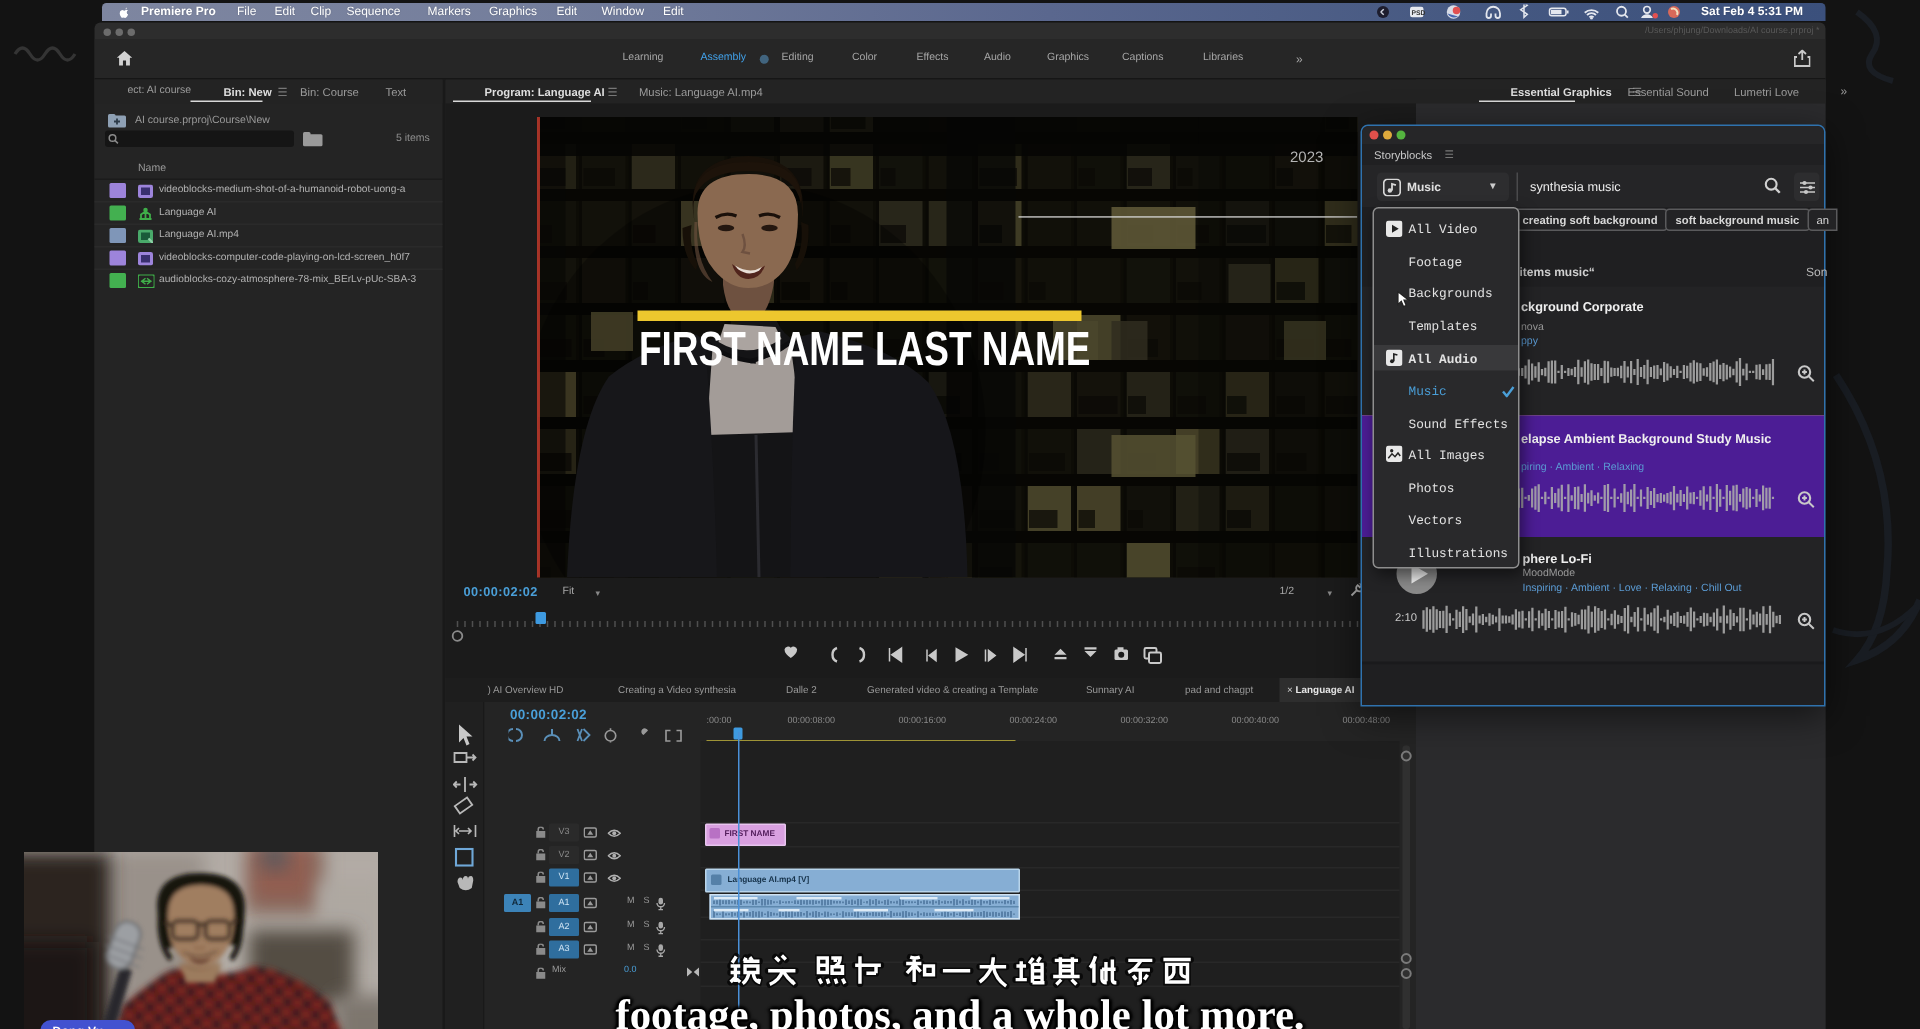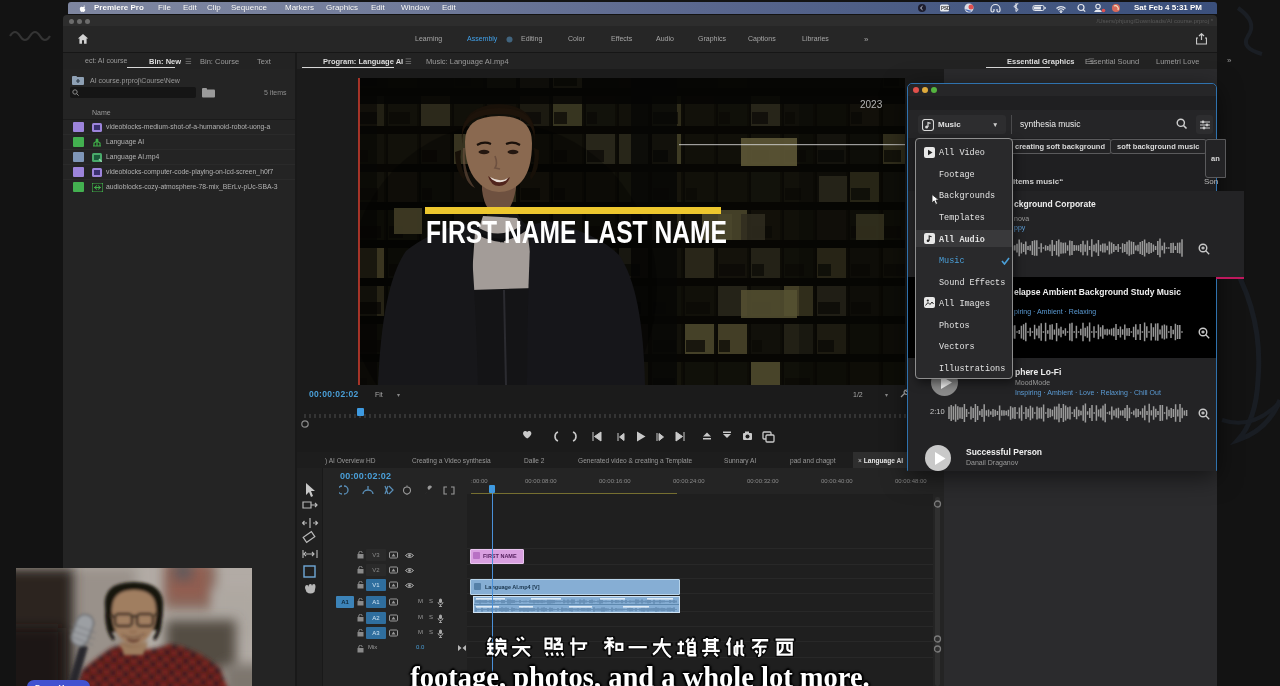--- a/index.html
+++ b/index.html
@@ -1070,20 +1070,24 @@
     </svg>
   </div>
 </div>
 
 <div id="storyblocks" class="abs" style="left:907px;top:83px;width:310px;height:388px;background:#1f1f21;border:1px solid #2f72ae;box-sizing:border-box;box-shadow:0 6px 24px rgba(0,0,0,.55);border-radius:5px 5px 0 0;">
   <div style="position:absolute;left:0;top:0;width:100%;height:12px;background:#262628;border-radius:5px 5px 0 0;">
     <span class="abs" style="left:5px;top:2.5px;width:6px;height:6px;border-radius:50%;background:#e1504b"></span>
     <span class="abs" style="left:14px;top:2.5px;width:6px;height:6px;border-radius:50%;background:#dfaa3c"></span>
     <span class="abs" style="left:23px;top:2.5px;width:6px;height:6px;border-radius:50%;background:#54b43f"></span>
   </div>
+  <div style="position:absolute;left:0;top:12px;width:100%;height:14px;background:#202022;border-bottom:1px solid #161618;">
+    <span class="abs" style="left:8px;top:3px;font-size:7.5px;color:#c8c8c8">Storyblocks</span>
+    <span class="abs" style="left:55px;top:3px;font-size:7px;color:#777">☰</span>
+  </div>
 
   <div style="position:absolute;left:0;top:26px;width:100%;height:28px;background:#252527;">
     <div class="abs" style="left:10px;top:5px;width:88px;height:19px;background:#2d2d2f;border-radius:3px;">
       <svg class="abs" style="left:4px;top:3.5px" width="12" height="12">
             <rect x="0.5" y="0.5" width="11" height="11" rx="2.5" fill="none" stroke="#d8d8d8" stroke-width="1.1"></rect>
             <circle cx="4.6" cy="8" r="1.5" fill="#d8d8d8"></circle>
             <path d="M6 8 V3.6 l2.6 0.8" stroke="#d8d8d8" stroke-width="1.2" fill="none"></path>
           </svg>
       <span class="abs" style="left:20px;top:5px;font-size:8px;font-weight:bold;color:#e0e0e0">Music</span>
       <span class="abs" style="left:74px;top:5.5px;font-size:6.5px;color:#cccccc">▼</span>
@@ -1099,45 +1103,45 @@
             <path d="M0 2 h10 M0 5 h10 M0 8 h10" stroke="#c8c8c8" stroke-width="1.1"></path>
             <circle cx="3" cy="2" r="1.4" fill="#c8c8c8"></circle>
             <circle cx="7" cy="5" r="1.4" fill="#c8c8c8"></circle>
             <circle cx="4" cy="8" r="1.4" fill="#c8c8c8"></circle>
           </svg>
     </div>
   </div>
 
   <span class="abs" style="left:100px;top:55px;height:13px;line-height:13px;padding:0 6px;background:#232325;border:1px solid #5a5a5c;border-radius:3px;font-size:7.5px;color:#d8d8d8;font-weight:bold;white-space:nowrap">creating soft background</span>
   <span class="abs" style="left:202px;top:55px;height:13px;line-height:13px;padding:0 6px;background:#232325;border:1px solid #5a5a5c;border-radius:3px;font-size:7.5px;color:#d8d8d8;font-weight:bold;white-space:nowrap">soft background music</span>
-  <span class="abs" style="left:297px;top:55px;height:13px;line-height:13px;padding:12px 5px;background:#232325;border:1px solid #5a5a5c;border-radius:3px 0 0 3px;font-size:7.5px;color:#d8d8d8;font-weight:bold">an</span>
+  <span class="abs" style="left:297px;top:55px;height:13px;line-height:13px;padding:0 5px;background:#232325;border:1px solid #5a5a5c;border-radius:3px 0 0 3px;font-size:7.5px;color:#d8d8d8;font-weight:normal">an</span>
 
   <span class="abs" style="left:105px;top:93px;font-size:8px;font-weight:bold;color:#d0d0d0">items music“</span>
   <span class="abs" style="left:296px;top:93px;font-size:8px;color:#b8b8b8">Son</span>
 
-  <div class="abs" style="left:0;top:107px;width:336px;height:86px;background:#232325;border-bottom:2px solid #be185d;">
+  <div class="abs" style="left:0;top:107px;width:308px;height:86px;background:#232325;border-bottom:2px solid #f9a8d4;">
     <span class="abs" style="left:106px;top:8px;font-size:8.5px;font-weight:bold;color:#efefef">ckground Corporate</span>
     <span class="abs" style="left:106px;top:24px;font-size:7px;color:#9a9a9a">nova</span>
     <span class="abs" style="left:106px;top:33px;font-size:7px;color:#5b9bd4">ppy</span>
     <svg class="abs" style="left:20px;top:46px" width="255" height="22">
           <defs>
             <filter id="wblur31">
               <feGaussianBlur stdDeviation="0.45"></feGaussianBlur>
             </filter>
           </defs>
           <g stroke="#adadad" stroke-width="1.5" opacity="0.88" filter="url(#wblur31)">
             <path d="M1.0 9.2 v3.7 M3.2 6.2 v9.6 M5.4 8.2 v5.6 M7.6 7.5 v7.1 M9.8 8.1 v5.8 M12.0 4.1 v13.8 M14.2 5.1 v11.8 M16.4 6.1 v9.9 M18.6 10.2 v1.5 M20.8 2.0 v18.1 M23.0 7.7 v6.6 M25.2 6.4 v9.2 M27.4 7.6 v6.8 M29.6 4.7 v12.6 M31.8 1.9 v18.3 M34.0 6.5 v9.0 M36.2 2.8 v16.5 M38.4 9.0 v4.0 M40.6 2.5 v17.0 M42.8 7.6 v6.9 M45.0 3.6 v14.8 M47.2 4.3 v13.4 M49.4 8.9 v4.1 M51.6 6.7 v8.7 M53.8 4.2 v13.5 M56.0 1.8 v18.4 M58.2 1.6 v18.9 M60.4 6.9 v8.2 M62.6 4.4 v13.2 M64.8 10.2 v1.5 M67.0 7.8 v6.5 M69.2 4.6 v12.8 M71.4 8.5 v5.0 M73.6 2.2 v17.6 M75.8 1.6 v18.9 M78.0 5.7 v10.5 M80.2 5.8 v10.4 M82.4 4.9 v12.2 M84.6 8.5 v5.0 M86.8 8.3 v5.3 M89.0 6.7 v8.7 M91.2 2.6 v16.7 M93.4 5.4 v11.2 M95.6 7.1 v7.8 M97.8 4.5 v13.0 M100.0 9.0 v4.1 M102.2 8.2 v5.6 M104.4 3.9 v14.2 M106.6 3.3 v15.4 M108.8 3.3 v15.4 M111.0 10.2 v1.5 M113.2 6.3 v9.3 M115.4 10.2 v1.5 M117.6 8.3 v5.4 M119.8 8.9 v4.3 M122.0 7.6 v6.7 M124.2 2.9 v16.2 M126.4 7.8 v6.3 M128.6 3.9 v14.3 M130.8 2.6 v16.8 M133.0 5.2 v11.6 M135.2 5.7 v10.7 M137.4 5.6 v10.7 M139.6 8.3 v5.4 M141.8 3.5 v15.0 M144.0 3.9 v14.2 M146.2 8.0 v6.1 M148.4 8.3 v5.3 M150.6 8.2 v5.7 M152.8 6.9 v8.3 M155.0 3.7 v14.5 M157.2 7.4 v7.3 M159.4 3.6 v14.9 M161.6 9.0 v4.0 M163.8 2.3 v17.4 M166.0 7.7 v6.6 M168.2 6.4 v9.1 M170.4 2.9 v16.2 M172.6 7.7 v6.6 M174.8 6.6 v8.9 M177.0 6.4 v9.2 M179.2 8.7 v4.5 M181.4 4.4 v13.2 M183.6 5.4 v11.2 M185.8 7.1 v7.8 M188.0 9.0 v4.0 M190.2 6.9 v8.1 M192.4 10.2 v1.5 M194.6 6.3 v9.4 M196.8 6.9 v8.2 M199.0 4.8 v12.5 M201.2 3.2 v15.5 M203.4 4.6 v12.9 M205.6 5.1 v11.9 M207.8 8.5 v5.0 M210.0 7.8 v6.4 M212.2 5.0 v11.9 M214.4 4.0 v13.9 M216.6 2.6 v16.8 M218.8 6.2 v9.5 M221.0 5.0 v12.1 M223.2 6.1 v9.9 M225.4 7.4 v7.3 M227.6 8.9 v4.2 M229.8 3.9 v14.1 M232.0 1.6 v18.7 M234.2 8.8 v4.5 M236.4 5.4 v11.1 M238.6 10.2 v1.5 M240.8 10.2 v1.5 M243.0 6.1 v9.8 M245.2 5.8 v10.3 M247.4 9.1 v3.9 M249.6 5.8 v10.3 M251.8 5.5 v10.9 M254.0 2.3 v17.5"></path>
           </g>
         </svg>
     <svg class="abs" style="left:290px;top:52px" width="13" height="13">
           <circle cx="5" cy="5" r="3.8" fill="none" stroke="#c8c8c8" stroke-width="1.4"></circle>
           <path d="M7.8 7.8 l3.4 3.4 M3.4 5 h3.2 M5 3.4 v3.2" stroke="#c8c8c8" stroke-width="1.3" fill="none"></path>
         </svg>
   </div>
-  <div class="abs" style="left:0;top:193px;width:308px;height:81px;background:#000000;border-bottom:2px solid #1a1a1c;">
+  <div class="abs" style="left:0;top:193px;width:308px;height:81px;background:#4c1d95;border-bottom:2px solid #1a1a1c;">
     <span class="abs" style="left:106px;top:10px;font-size:8.5px;font-weight:bold;color:#efefef">elapse Ambient Background Study Music</span>
     <span class="abs" style="left:106px;top:31px;font-size:7px;color:#5b9bd4">piring · Ambient · Relaxing</span>
     <svg class="abs" style="left:20px;top:44px" width="255" height="22">
           <defs>
             <filter id="wblur32">
               <feGaussianBlur stdDeviation="0.45"></feGaussianBlur>
             </filter>
           </defs>
           <g stroke="#adadad" stroke-width="1.5" opacity="0.88" filter="url(#wblur32)">
             <path d="M1.0 8.6 v4.7 M3.2 6.9 v8.2 M5.4 5.4 v11.2 M7.6 8.5 v5.1 M9.8 2.7 v16.6 M12.0 1.9 v18.1 M14.2 10.2 v1.5 M16.4 3.4 v15.2 M18.6 9.2 v3.6 M20.8 2.7 v16.6 M23.0 1.9 v18.3 M25.2 8.6 v4.8 M27.4 1.7 v18.7 M29.6 10.2 v1.5 M31.8 10.2 v1.5 M34.0 6.5 v9.0 M36.2 6.9 v8.3 M38.4 8.0 v6.1 M40.6 3.5 v14.9 M42.8 4.8 v12.4 M45.0 4.7 v12.6 M47.2 6.7 v8.6 M49.4 6.1 v9.7 M51.6 10.2 v1.5 M53.8 5.6 v10.9 M56.0 5.8 v10.4 M58.2 10.2 v1.5 M60.4 10.2 v1.5 M62.6 6.9 v8.2 M64.8 10.2 v1.5 M67.0 9.2 v3.6 M69.2 3.9 v14.2 M71.4 5.4 v11.1 M73.6 2.6 v16.9 M75.8 5.2 v11.6 M78.0 7.5 v7.0 M80.2 3.6 v14.7 M82.4 2.7 v16.7 M84.6 4.6 v12.9 M86.8 4.2 v13.5 M89.0 10.2 v1.5 M91.2 9.0 v3.9 M93.4 4.7 v12.7 M95.6 3.2 v15.6 M97.8 1.8 v18.5 M100.0 10.2 v1.5 M102.2 6.8 v8.4 M104.4 10.2 v1.5 M106.6 3.7 v14.6 M108.8 7.6 v6.8 M111.0 4.7 v12.6 M113.2 2.2 v17.6 M115.4 10.2 v1.5 M117.6 1.8 v18.5 M119.8 9.2 v3.6 M122.0 3.7 v14.7 M124.2 3.3 v15.4 M126.4 8.4 v5.3 M128.6 1.9 v18.3 M130.8 7.5 v7.1 M133.0 5.8 v10.5 M135.2 9.2 v3.6 M137.4 7.3 v7.4 M139.6 10.2 v1.5 M141.8 2.4 v17.2 M144.0 1.7 v18.6 M146.2 10.2 v1.5 M148.4 4.7 v12.6 M150.6 10.2 v1.5 M152.8 7.8 v6.4 M155.0 1.7 v18.6 M157.2 6.8 v8.4 M159.4 5.3 v11.4 M161.6 1.6 v18.8 M163.8 10.2 v1.5 M166.0 5.3 v11.4 M168.2 10.2 v1.5 M170.4 3.6 v14.7 M172.6 6.3 v9.3 M174.8 4.3 v13.4 M177.0 8.3 v5.5 M179.2 7.7 v6.7 M181.4 8.6 v4.9 M183.6 7.6 v6.9 M185.8 6.8 v8.5 M188.0 3.0 v16.1 M190.2 8.1 v5.9 M192.4 5.6 v10.8 M194.6 8.3 v5.4 M196.8 3.4 v15.3 M199.0 7.3 v7.5 M201.2 7.0 v8.1 M203.4 10.2 v1.5 M205.6 5.8 v10.4 M207.8 3.2 v15.7 M210.0 8.6 v4.8 M212.2 3.1 v15.9 M214.4 10.2 v1.5 M216.6 1.6 v18.7 M218.8 5.2 v11.6 M221.0 10.2 v1.5 M223.2 2.3 v17.3 M225.4 6.2 v9.6 M227.6 2.6 v16.8 M229.8 2.2 v17.6 M232.0 8.4 v5.1 M234.2 4.6 v12.8 M236.4 3.6 v14.9 M238.6 4.6 v12.8 M240.8 10.2 v1.5 M243.0 5.0 v12.0 M245.2 8.7 v4.6 M247.4 2.7 v16.5 M249.6 4.1 v13.9 M251.8 4.0 v14.1 M254.0 10.2 v1.5"></path>
@@ -1165,29 +1169,20 @@
             </filter>
           </defs>
           <g stroke="#adadad" stroke-width="1.5" opacity="0.88" filter="url(#wblur33)">
             <path d="M1.0 4.8 v12.3 M3.2 2.9 v16.2 M5.4 4.2 v13.6 M7.6 2.2 v17.6 M9.8 4.2 v13.6 M12.0 5.3 v11.3 M14.2 5.2 v11.7 M16.4 1.9 v18.1 M18.6 6.9 v8.2 M20.8 10.2 v1.5 M23.0 4.5 v12.9 M25.2 5.9 v10.1 M27.4 2.1 v17.9 M29.6 4.0 v14.1 M31.8 8.8 v4.4 M34.0 7.0 v7.9 M36.2 2.3 v17.4 M38.4 8.3 v5.4 M40.6 7.4 v7.3 M42.8 9.2 v3.6 M45.0 6.9 v8.2 M47.2 7.8 v6.4 M49.4 9.0 v4.0 M51.6 3.5 v15.1 M53.8 8.3 v5.4 M56.0 8.3 v5.4 M58.2 8.8 v4.4 M60.4 7.7 v6.6 M62.6 4.2 v13.6 M64.8 5.6 v10.8 M67.0 5.1 v11.9 M69.2 10.2 v1.5 M71.4 5.5 v11.0 M73.6 3.2 v15.6 M75.8 10.2 v1.5 M78.0 5.0 v11.9 M80.2 6.8 v8.4 M82.4 3.8 v14.4 M84.6 5.4 v11.2 M86.8 10.2 v1.5 M89.0 4.6 v12.8 M91.2 5.7 v10.7 M93.4 5.3 v11.4 M95.6 2.5 v17.1 M97.8 10.2 v1.5 M100.0 6.2 v9.7 M102.2 6.7 v8.5 M104.4 7.8 v6.4 M106.6 4.4 v13.1 M108.8 4.4 v13.2 M111.0 1.8 v18.5 M113.2 5.9 v10.2 M115.4 2.1 v17.8 M117.6 3.4 v15.1 M119.8 5.3 v11.4 M122.0 4.4 v13.2 M124.2 10.2 v1.5 M126.4 7.2 v7.7 M128.6 4.8 v12.4 M130.8 7.8 v6.4 M133.0 8.7 v4.6 M135.2 3.3 v15.5 M137.4 1.5 v18.9 M139.6 9.2 v3.6 M141.8 6.0 v9.9 M144.0 2.9 v16.1 M146.2 10.2 v1.5 M148.4 3.2 v15.6 M150.6 7.5 v7.0 M152.8 6.4 v9.2 M155.0 3.5 v15.0 M157.2 1.7 v18.5 M159.4 10.2 v1.5 M161.6 9.2 v3.6 M163.8 4.5 v13.1 M166.0 8.3 v5.5 M168.2 6.6 v8.8 M170.4 5.8 v10.5 M172.6 8.6 v4.8 M174.8 8.3 v5.5 M177.0 6.0 v9.9 M179.2 3.0 v15.9 M181.4 5.7 v10.6 M183.6 10.2 v1.5 M185.8 8.6 v4.7 M188.0 6.5 v9.1 M190.2 6.9 v8.2 M192.4 9.2 v3.6 M194.6 6.3 v9.4 M196.8 3.6 v14.7 M199.0 8.9 v4.2 M201.2 1.7 v18.7 M203.4 8.3 v5.3 M205.6 4.3 v13.5 M207.8 6.7 v8.6 M210.0 8.9 v4.1 M212.2 3.1 v15.8 M214.4 3.1 v15.7 M216.6 10.2 v1.5 M218.8 4.4 v13.2 M221.0 7.7 v6.6 M223.2 5.9 v10.2 M225.4 7.0 v7.9 M227.6 2.2 v17.6 M229.8 7.4 v7.1 M232.0 1.9 v18.2 M234.2 5.8 v10.4 M236.4 8.5 v5.0 M238.6 8.0 v6.0"></path>
           </g>
         </svg>
     <svg class="abs" style="left:290px;top:50px" width="13" height="13">
           <circle cx="5" cy="5" r="3.8" fill="none" stroke="#c8c8c8" stroke-width="1.4"></circle>
           <path d="M7.8 7.8 l3.4 3.4 M3.4 5 h3.2 M5 3.4 v3.2" stroke="#c8c8c8" stroke-width="1.3" fill="none"></path>
         </svg>
-  </div>
-  <div class="abs" style="left:0;top:357px;width:308px;height:30px;background:#232325;">
-    <div class="abs" style="left:17px;top:4px;width:26px;height:26px;border-radius:50%;background:#c9c9c9;">
-      <svg class="abs" style="left:9px;top:6.5px" width="13" height="13">
-            <path d="M1 0 l10.5 6.5 -10.5 6.5z" fill="#fff"></path>
-          </svg>
-    </div>
-    <span class="abs" style="left:58px;top:6px;font-size:8.5px;font-weight:bold;color:#efefef">Successful Person</span>
-    <span class="abs" style="left:58px;top:18px;font-size:7px;color:#9a9a9a">Danail Draganov</span>
   </div>
 
   <div class="abs" style="left:7px;top:54px;width:96px;height:239px;background:#29292b;border:1px solid #8e8e8e;border-radius:4px;box-shadow:2px 4px 10px rgba(0,0,0,.5);font-size:8.5px;color:#e2e2e2;font-family:Liberation Mono, monospace;">
     <svg class="abs" style="left:8px;top:8px" width="11" height="11">
           <rect width="11" height="11" rx="2" fill="#e8e8e8"></rect>
           <path d="M4 2.8 l4.5 2.7 -4.5 2.7z" fill="#222"></path>
         </svg>
     <span class="abs" style="left:23px;top:9px">All Video</span>
     <span class="abs" style="left:23px;top:31px">Footage</span>
     <span class="abs" style="left:23px;top:52px">Backgrounds</span>

